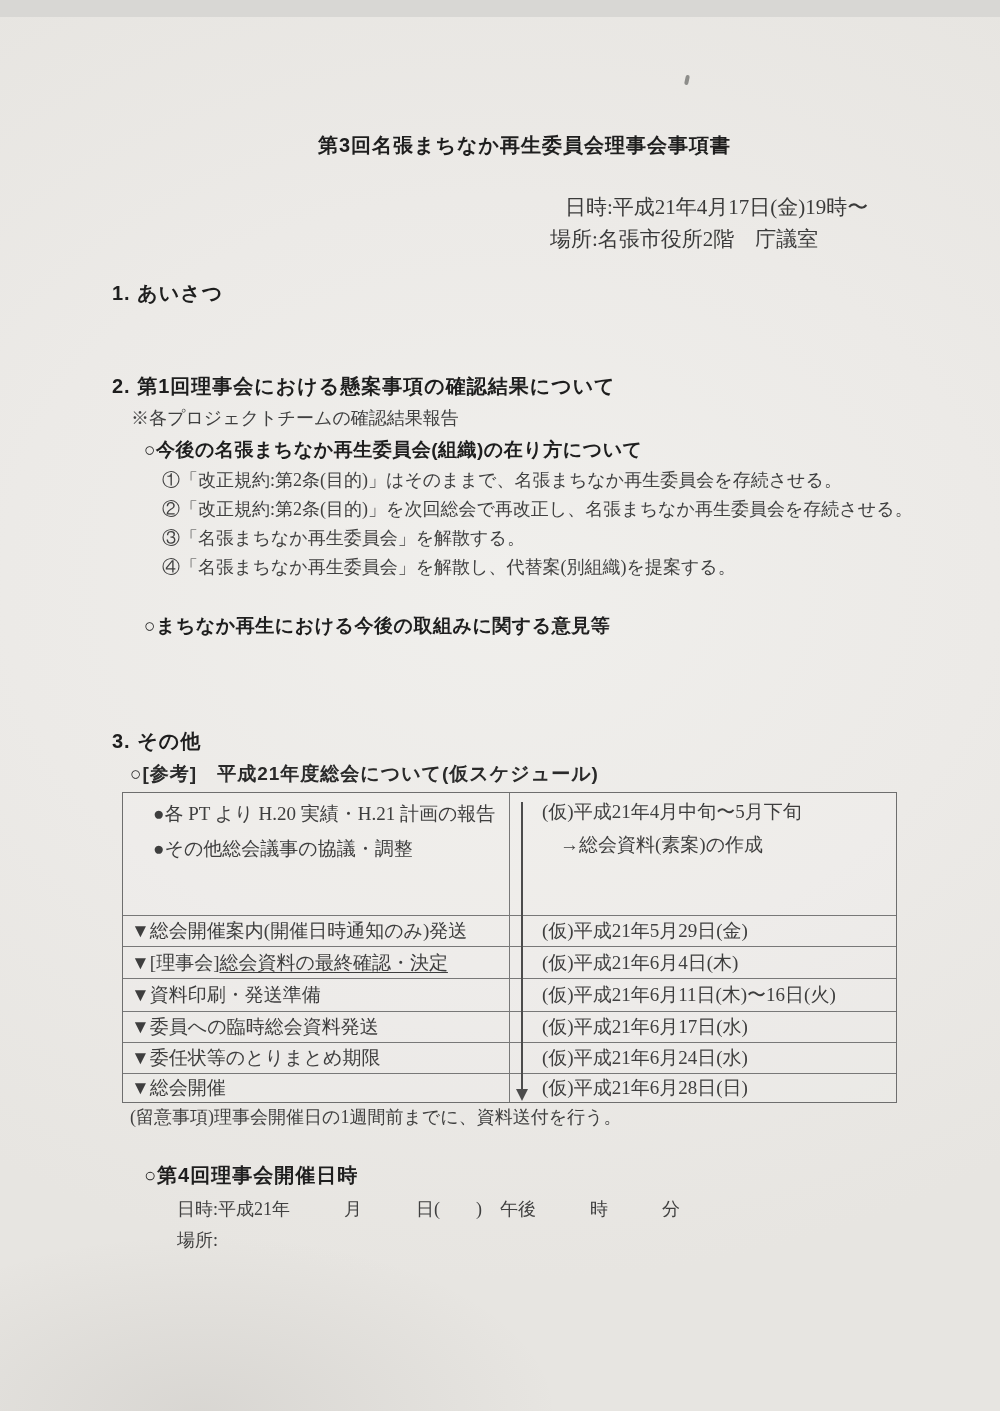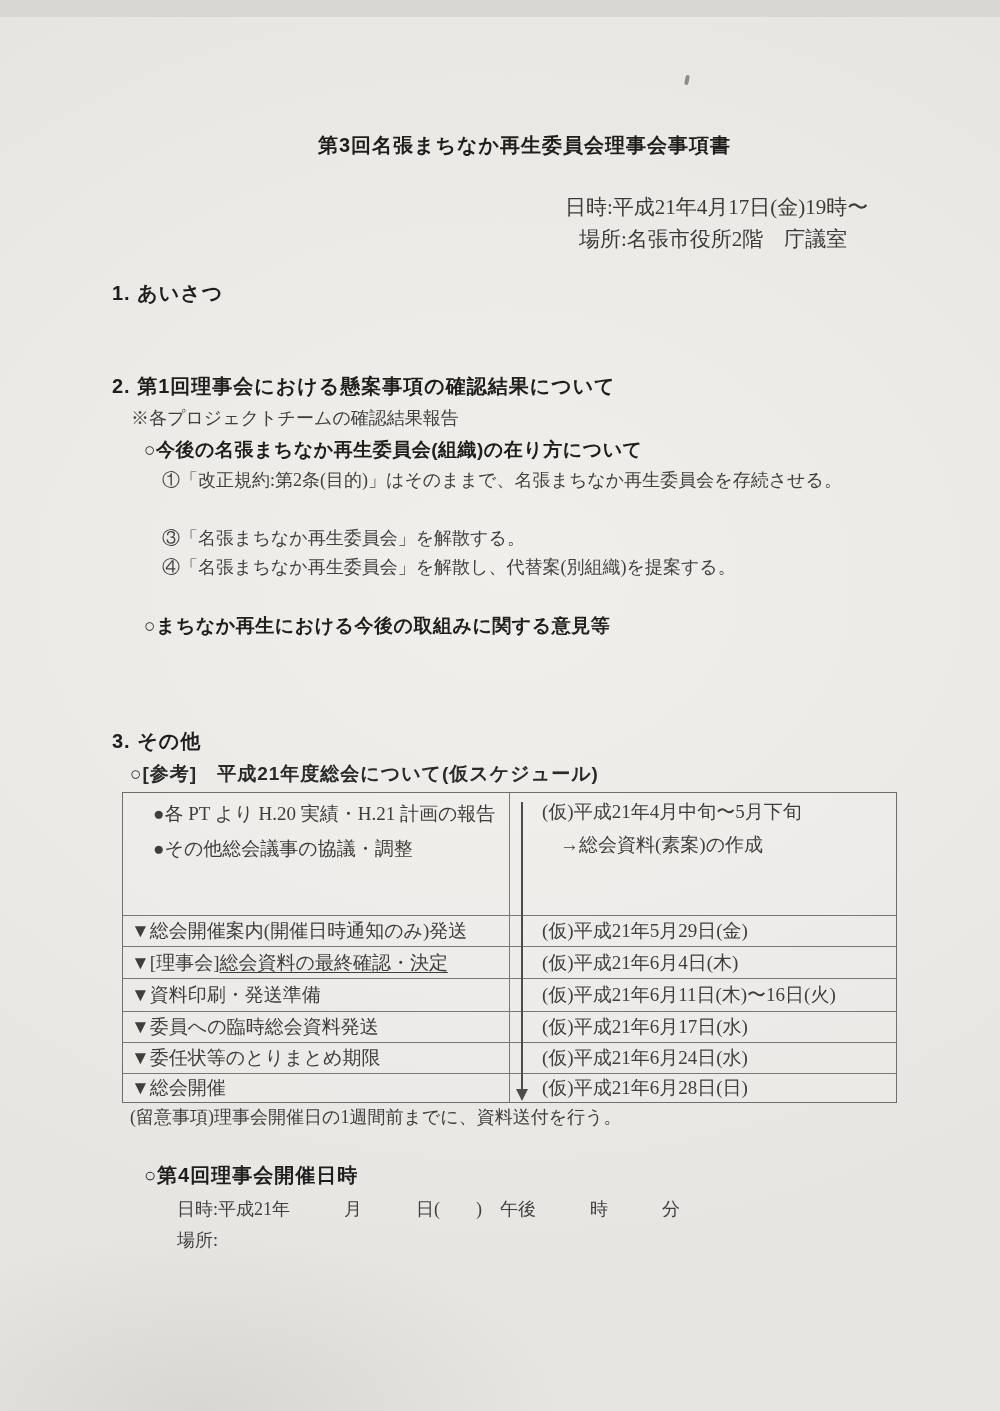--- a/index.html
+++ b/index.html
@@ -62,29 +62,30 @@
 </head>
 <body>
 
 <div id="page">
 
   <div class="artifact"></div>
 
   <div class="abs gothic b doc-title" style="left:318px;top:115px;">第3回名張まちなか再生委員会理事会事項書</div>
 
   <div class="abs mincho meta-line" style="left:565px;top:174px;">日時:平成21年4月17日(金)19時〜</div>
-  <div class="abs mincho meta-line" style="left:579px;top:206px;">場所:名張市役所2階　庁議室</div>
+  <div class="abs mincho meta-line" style="left:550px;top:206px;">場所:名張市役所2階　庁議室</div>
 
   <div class="abs gothic b h1" style="left:112px;top:263px;">1. あいさつ</div>
 
   <div class="abs gothic b h1" style="left:112px;top:356px;">2. 第1回理事会における懸案事項の確認結果について</div>
   <div class="abs mincho body-t" style="left:131px;top:389px;">※各プロジェクトチームの確認結果報告</div>
   <div class="abs gothic b h2" style="left:144px;top:420px;">○今後の名張まちなか再生委員会(組織)の在り方について</div>
 
   <div class="abs mincho body-t opt" style="left:162px;top:449px;">①「改正規約:第2条(目的)」はそのままで、名張まちなか再生委員会を存続させる。</div>
+  <div class="abs mincho body-t opt" style="left:162px;top:478px;">②「改正規約:第2条(目的)」を次回総会で再改正し、名張まちなか再生委員会を存続させる。</div>
   <div class="abs mincho body-t opt" style="left:162px;top:507px;">③「名張まちなか再生委員会」を解散する。</div>
   <div class="abs mincho body-t opt" style="left:162px;top:536px;">④「名張まちなか再生委員会」を解散し、代替案(別組織)を提案する。</div>
 
   <div class="abs gothic b h2" style="left:144px;top:596px;">○まちなか再生における今後の取組みに関する意見等</div>
 
   <div class="abs gothic b h1" style="left:112px;top:711px;">3. その他</div>
   <div class="abs gothic ref-line" style="left:130px;top:744px;">○[参考]　平成21年度総会について(仮スケジュール)</div>
 
   <div id="sched">
     <div id="flow-arrow"></div>

